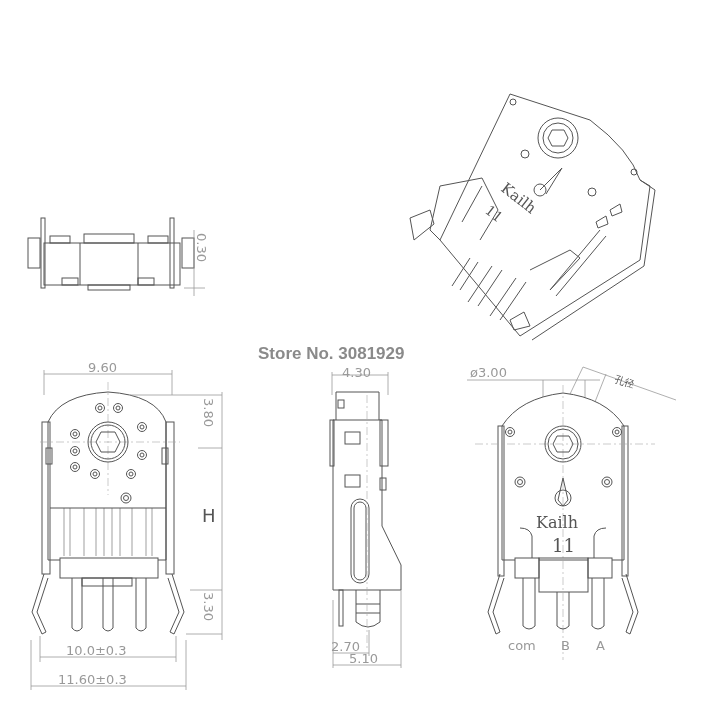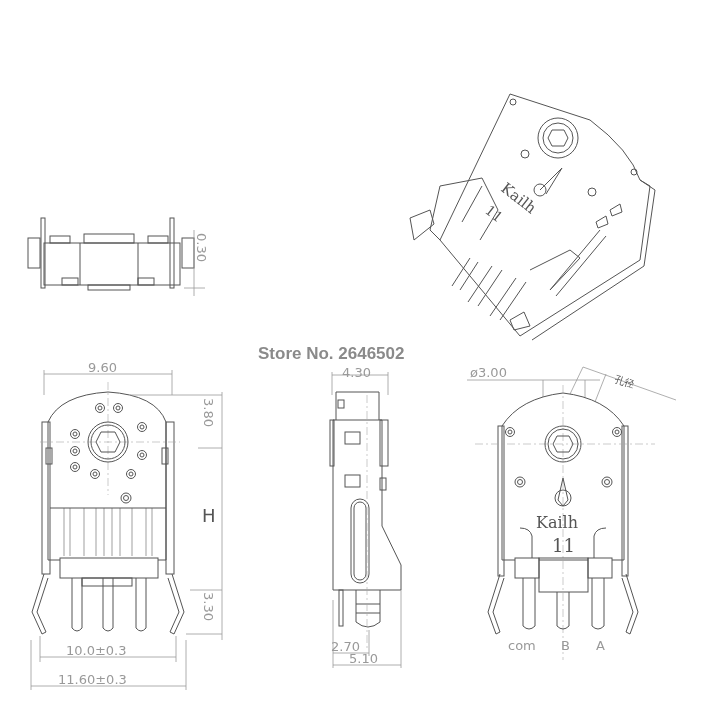--- a/index.html
+++ b/index.html
@@ -214,13 +214,13 @@
       <path class="ln" d="M592 578 L592 626 Q598 632 604 626 L604 578"></path>
       <path class="ln" d="M500 574 L488 612 L496 634 L500 632 L493 612 L504 578"></path>
       <path class="ln" d="M626 574 L638 612 L630 634 L626 632 L633 612 L622 578"></path>
     </g>
     <text class="dimtxt" x="508" y="650" font-size="14">com</text>
     <text class="dimtxt" x="561" y="650" font-size="14">B</text>
     <text class="dimtxt" x="596" y="650" font-size="14">A</text>
   </g>
 </svg>
 
-<div class="store">Store No. 2646502</div>
+<div class="store">Store No. 3081929</div>
 
 </body></html>

